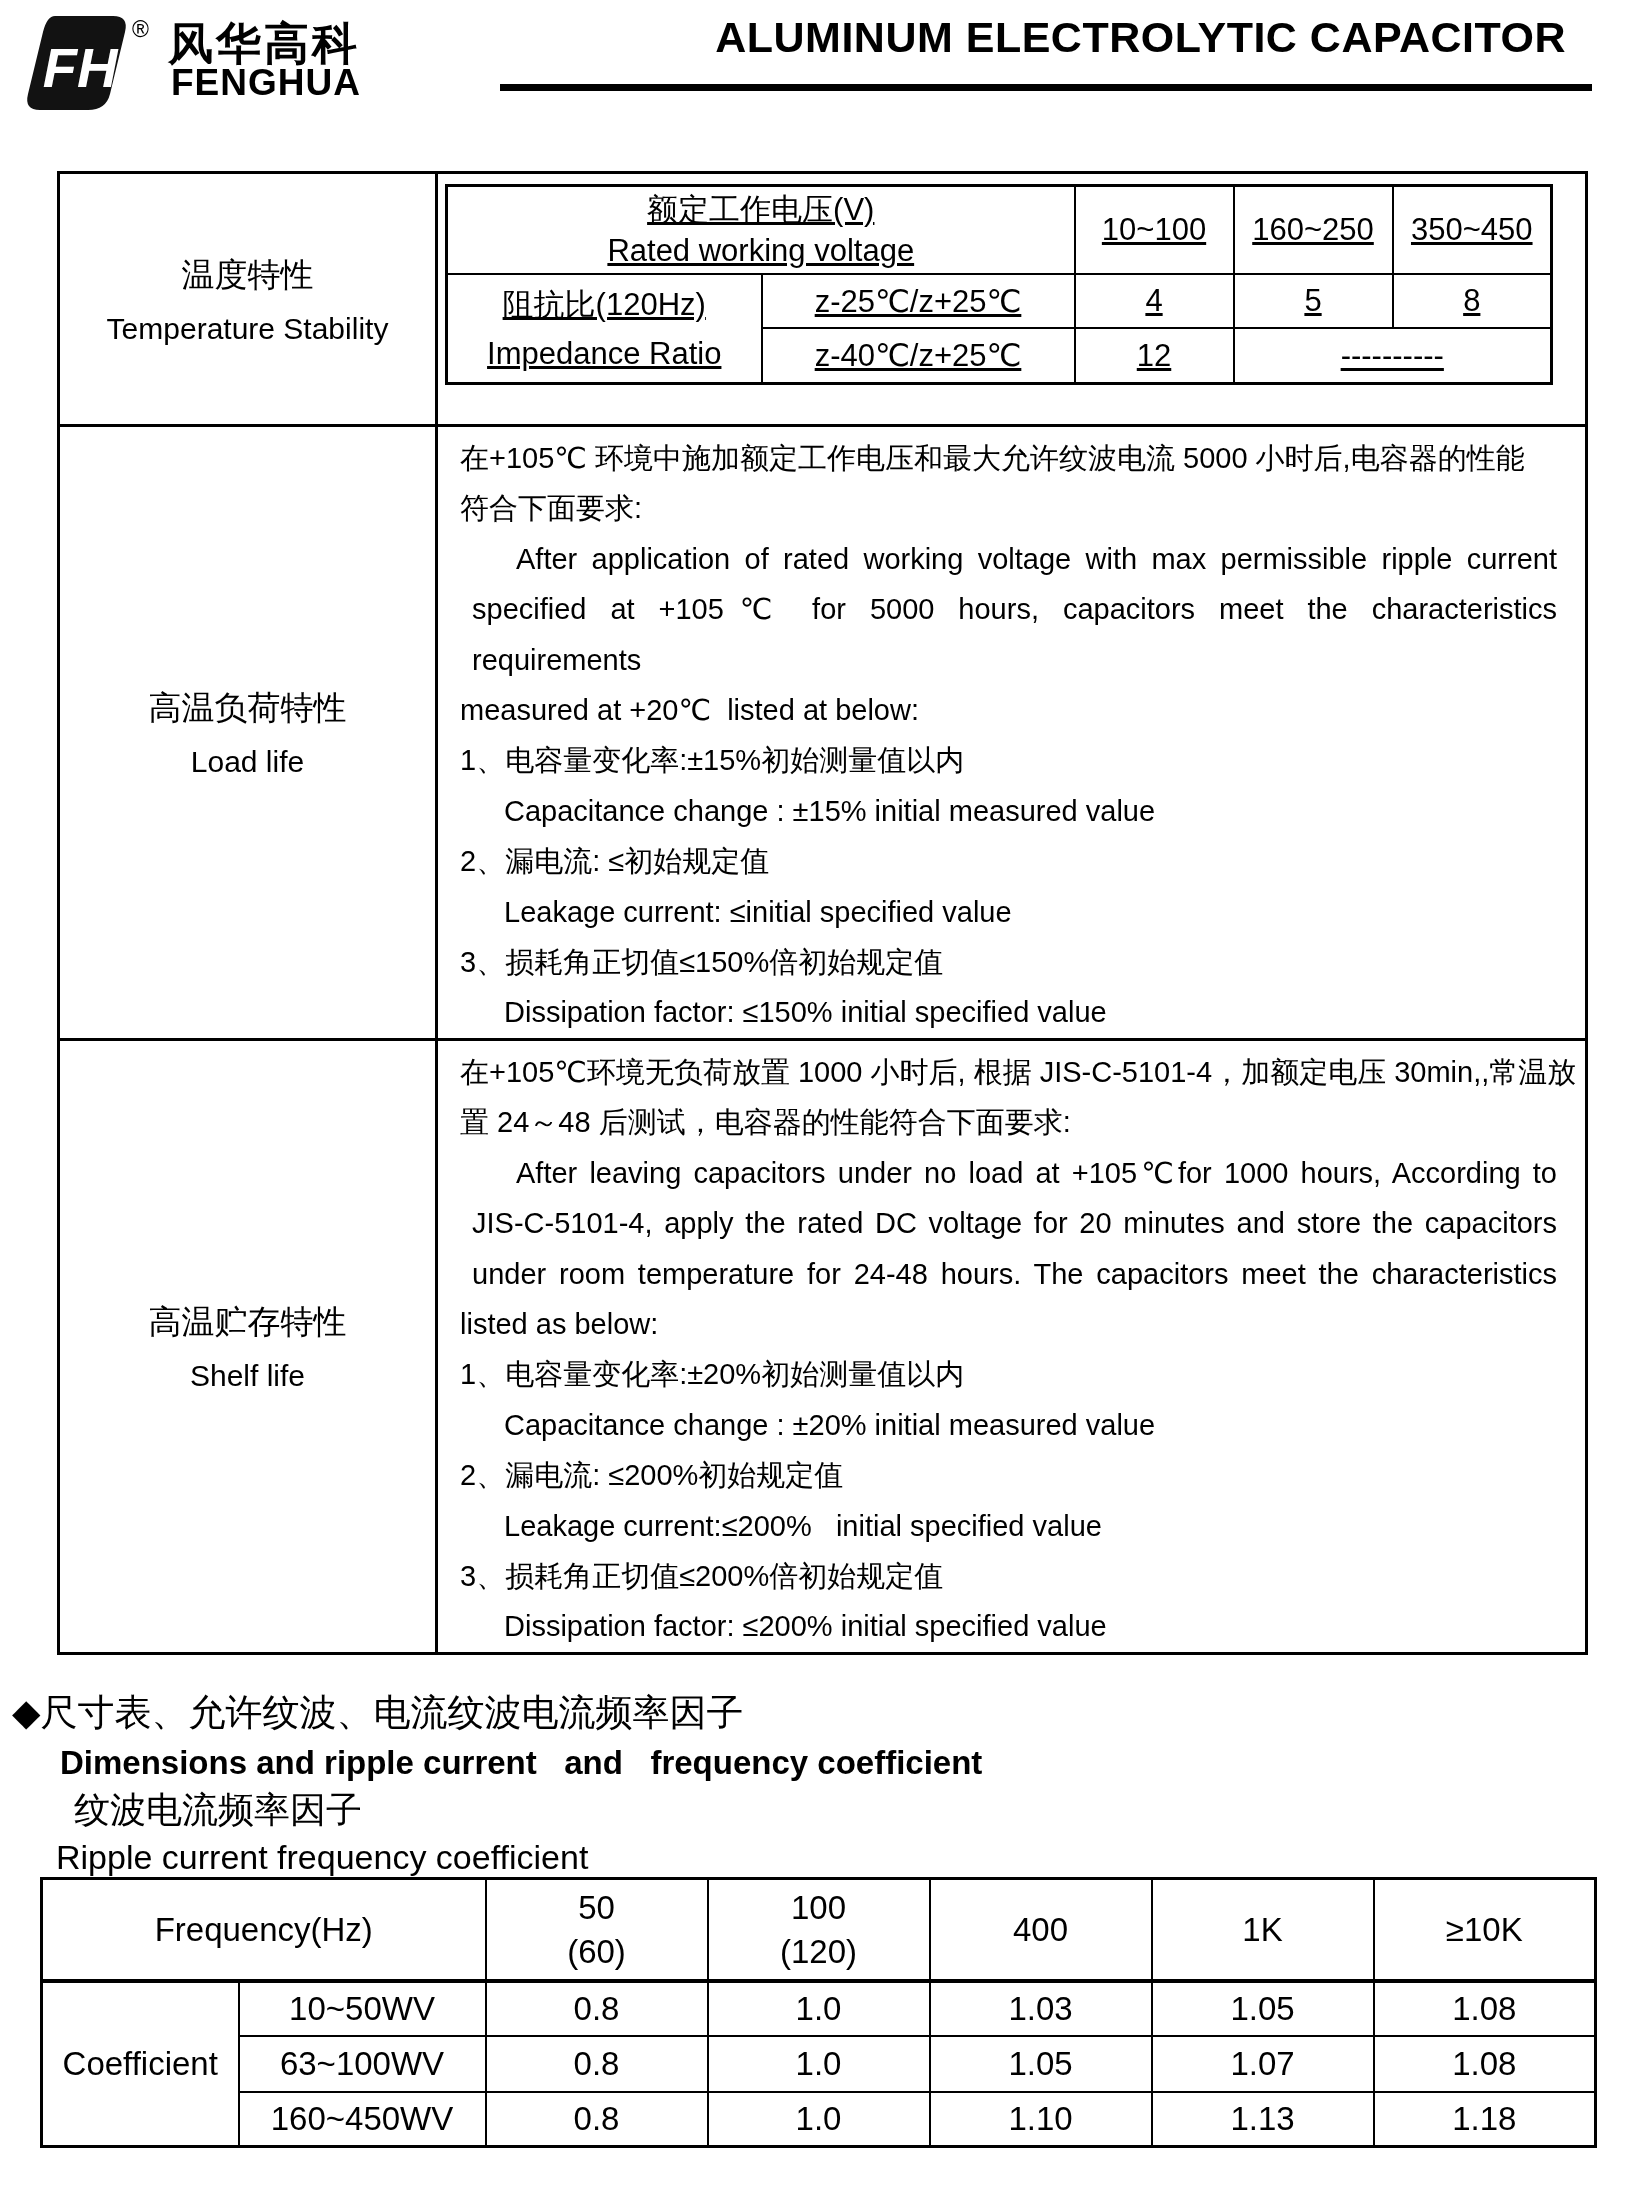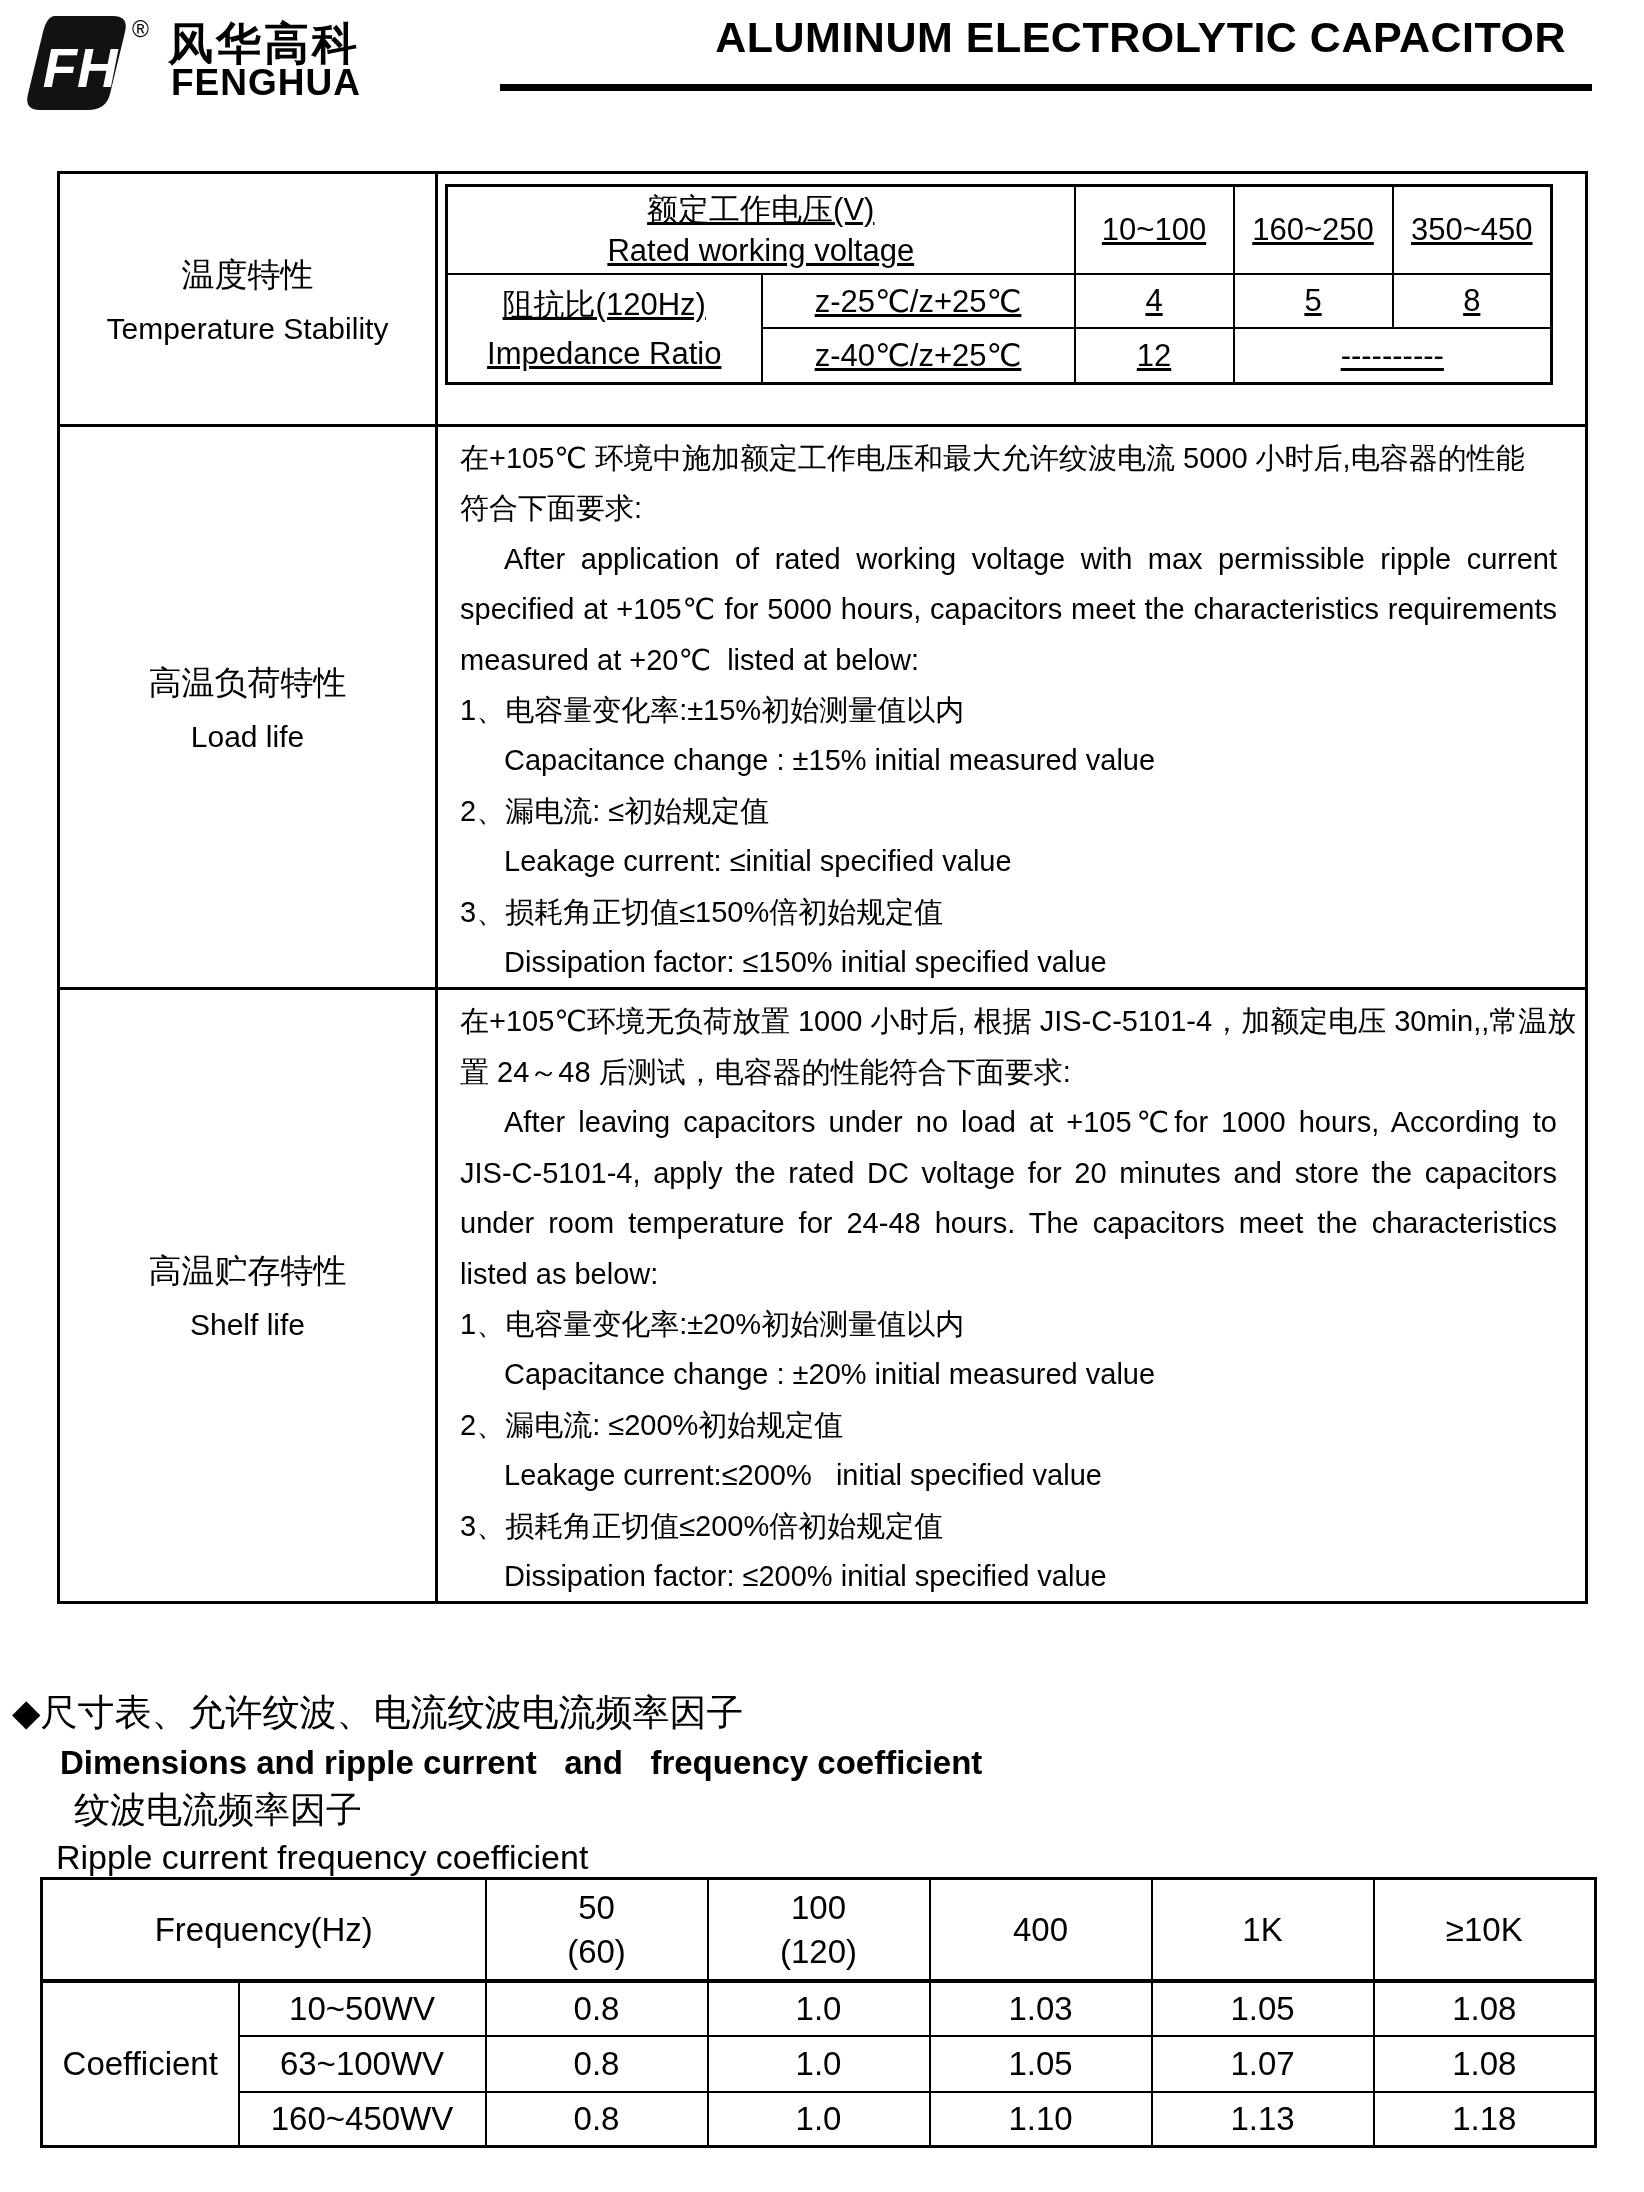--- a/index.html
+++ b/index.html
@@ -22,21 +22,21 @@
   .main td.lbl{width:378px;text-align:center;border-right:2px solid #000;}
   .lbl .cn{font-size:33px;margin-bottom:14px;}
   .lbl .en{font-size:30px;}
   .r1 td{height:248px;}
   .r2 td{height:552px;}
   .r3 td{height:603px;}
   .cont{vertical-align:top;}
   .par{padding:6px 26px 0 22px;}
   .ln{font-size:29px;line-height:50.4px;white-space:pre;}
   .ind{padding-left:44px;}
-  .just{white-space:normal;text-align:justify;text-align-last:justify;padding-right:2px;}
+  .just{white-space:normal;text-align:justify;text-align-last:justify;padding-right:2px;margin-left:12px;}
 
   
   .vwrap{position:relative;width:100%;height:100%;}
   .vtab{position:absolute;left:6px;top:9px;width:1105px;border:3px solid #000;text-decoration:underline;}
   .vtab td{border:2px solid #000;text-align:center;font-size:31px;vertical-align:middle;}
   .vtab .hrow td{height:84px;}
   .vtab .zrow1 td{height:50px;}
   .vtab .zrow2 td{height:51px;}
   .vh div{line-height:41px;}
   .imp div{line-height:49px;font-size:31px;}

